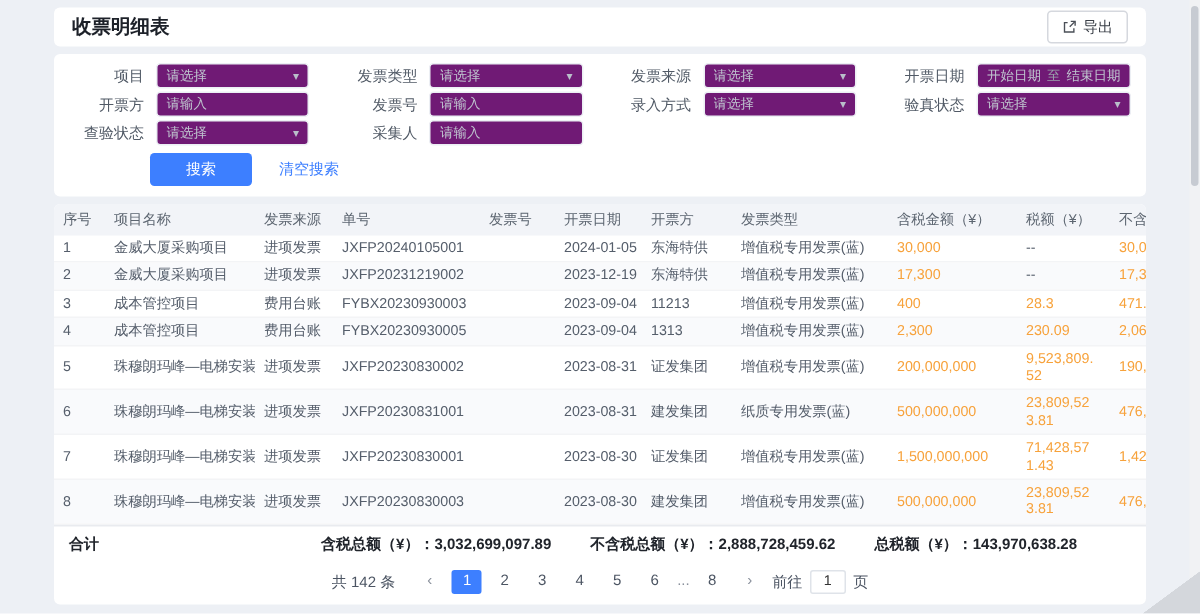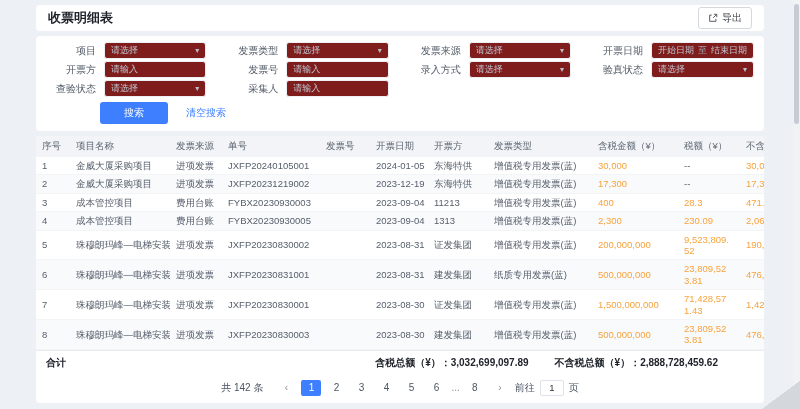--- a/index.html
+++ b/index.html
@@ -16,21 +16,21 @@
   .header-card{height:26px;display:flex;align-items:center;justify-content:space-between;
     padding:0 12px;margin-bottom:5px;}
   .title{font-size:13px;font-weight:bold;color:#1d2129;}
   .export-btn{display:flex;align-items:center;gap:4px;font-size:10px;color:#3a3f47;
     background:#fff;border:1px solid #d5d8de;border-radius:3px;padding:3px 9px;cursor:pointer;}
   
   .filter-card{padding:7px 10px 7px 4px;margin-bottom:5px;}
   .f-grid{display:grid;grid-template-columns:1fr 1fr 1fr 1fr;column-gap:16px;row-gap:4px;}
   .f-field{display:flex;align-items:center;height:15px;}
   .f-label{width:56px;flex:none;text-align:right;font-size:10px;color:#515a66;margin-right:8px;}
-  .f-control{flex:1;height:15px;background:#7f1d1d;border:1px solid #eceff4;border-radius:3px;
+  .f-control{flex:1;height:15px;background:#701a75;border:1px solid #eceff4;border-radius:3px;
     display:flex;align-items:center;padding:0 6px;cursor:pointer;min-width:0;}
   .f-control.range{justify-content:space-between;}
   .ph{font-size:9px;color:#bfc5cf;white-space:nowrap;overflow:hidden;}
   .sep{font-size:9px;color:#9aa1ab;padding:0 4px;}
   .chev{margin-left:auto;color:#b9bfca;font-size:8px;line-height:1;}
   .btn-row{margin-top:6px;padding-left:60px;display:flex;align-items:center;gap:12px;}
   .btn-primary{background:#3d7fff;color:#fff;font-size:10px;border:none;border-radius:3px;
     padding:4px 24px;cursor:pointer;}
   .btn-plain{background:transparent;color:#3d7fff;font-size:10px;border:none;padding:4px 6px;cursor:pointer;}
   
@@ -299,20 +299,21 @@
               <td class="amount">476,190,476.19</td>
             </tr>
           </tbody>
         </table>
     </div>
     <div class="summary-row">
       <div>合计</div>
       <div class="sum-items" id="summary-items">
           <span class="sum-item"><span>含税总额（¥）：</span><span>3,032,699,097.89</span></span>
           <span class="sum-item"><span>不含税总额（¥）：</span><span>2,888,728,459.62</span></span>
+          <span class="sum-item"><span>总税额（¥）：</span><span>143,970,638.28</span></span>
         </div>
     </div>
     <div class="pagination" id="pagination">
         <span class="pg-total">共 142 条</span>
         <span class="pg-btn pg-arrow">‹</span>
         <span class="pg-btn active">1</span>
         <span class="pg-btn">2</span>
         <span class="pg-btn">3</span>
         <span class="pg-btn">4</span>
         <span class="pg-btn">5</span>

